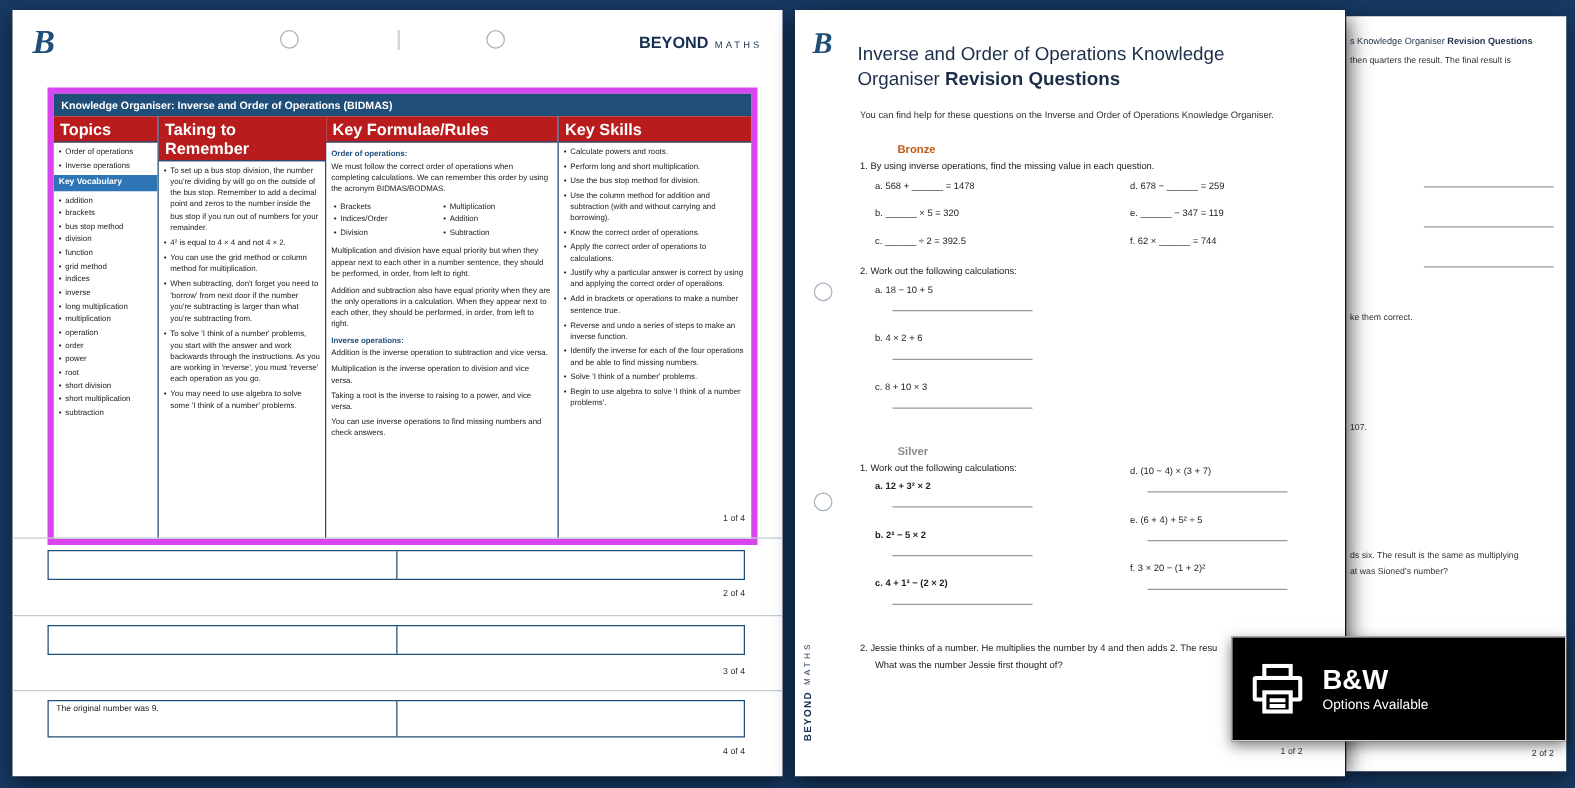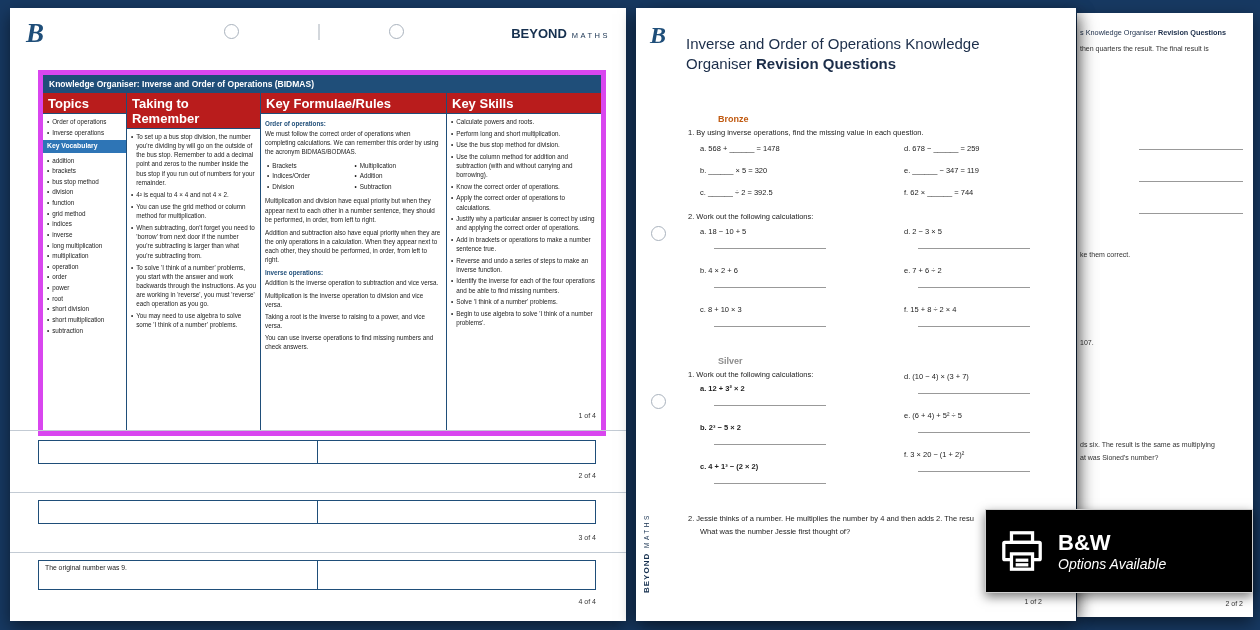--- a/index.html
+++ b/index.html
@@ -73,21 +73,21 @@
   .frag{position:absolute;font-size:7px;color:#333;white-space:nowrap;}
   .frag-title{position:absolute;left:3px;top:15px;font-size:7.3px;color:#1c2e4a;white-space:nowrap;}
   .frag-title b{font-weight:bold;}
 
   
   #bw-badge{position:absolute;left:985px;top:509px;width:268px;height:84px;z-index:5;background:#000;
     border:1px solid #cfcfcf;box-sizing:border-box;display:flex;align-items:center;gap:13px;padding-left:13px;
     box-shadow:0 4px 10px rgba(0,0,0,.5);}
   .bw-text{color:#fff;line-height:1.25;}
   .bw-line1{font-size:22px;font-weight:bold;}
-  .bw-line2{font-size:14px;font-style:italic;}
+  .bw-line2{font-size:11px;}
 </style>
 </head>
 <body>
 
 <div id="left-doc" class="page">
   <div class="logo-b">B</div>
   <div class="ring" style="left:214px;top:16px;"></div>
   <div class="tick" style="left:308px;top:16px;"></div>
   <div class="ring" style="left:379px;top:16px;"></div>
   <div class="top-brand">
@@ -358,20 +358,21 @@
   <div class="frag" style="left:3px;top:428px;">ds six. The result is the same as multiplying</div>
   <div class="frag" style="left:3px;top:441px;">at was Sioned's number?</div>
   <div class="pgnum" style="right:10px;bottom:10px;">2 of 2</div>
 </div>
 
 <div id="right-front" class="page">
   <div class="logo-b">B</div>
   <div class="rq-title">
     <span>Inverse and Order of Operations Knowledge Organiser </span><b>Revision Questions</b>
   </div>
+  <div class="rq-intro">You can find help for these questions on the Inverse and Order of Operations Knowledge Organiser.</div>
 
   <div class="ring" style="left:15px;top:218px;"></div>
   <div class="ring" style="left:15px;top:386px;"></div>
 
   <div class="sec-label bronze" style="top:106px;">Bronze</div>
   <div class="q-text" style="top:120px;">1. By using inverse operations, find the missing value in each question.</div>
   <div class="q-col" style="left:64px;top:136px;">
       <div class="qitem g26">a. 568 + ______ = 1478</div>
       <div class="qitem g26">b. ______ × 5 = 320</div>
       <div class="qitem g26">c. ______ ÷ 2 = 392.5</div>
@@ -380,25 +381,20 @@
       <div class="qitem g26">d. 678 − ______ = 259</div>
       <div class="qitem g26">e. ______ − 347 = 119</div>
       <div class="qitem g26">f. 62 × ______ = 744</div>
     </div>
 
   <div class="q-text" style="top:204px;">2. Work out the following calculations:</div>
   <div class="q-col" style="left:64px;top:219px;">
       <div class="qitem lined">a. 18 − 10 + 5</div>
       <div class="qitem lined">b. 4 × 2 + 6</div>
       <div class="qitem lined">c. 8 + 10 × 3</div>
-    </div>
-  <div class="q-col" style="left:268px;top:219px;">
-      <div class="qitem lined">d. 2 − 3 × 5</div>
-      <div class="qitem lined">e. 7 + 6 ÷ 2</div>
-      <div class="qitem lined">f. 15 + 8 ÷ 2 × 4</div>
     </div>
 
   <div class="sec-label silver" style="top:348px;">Silver</div>
   <div class="q-text" style="top:362px;">1. Work out the following calculations:</div>
   <div class="q-col" style="left:64px;top:376px;font-weight:bold;">
       <div class="qitem lined">a. 12 + 3² × 2</div>
       <div class="qitem lined">b. 2³ − 5 × 2</div>
       <div class="qitem lined">c. 4 + 1³ − (2 × 2)</div>
     </div>
   <div class="q-col" style="left:268px;top:364px;">

